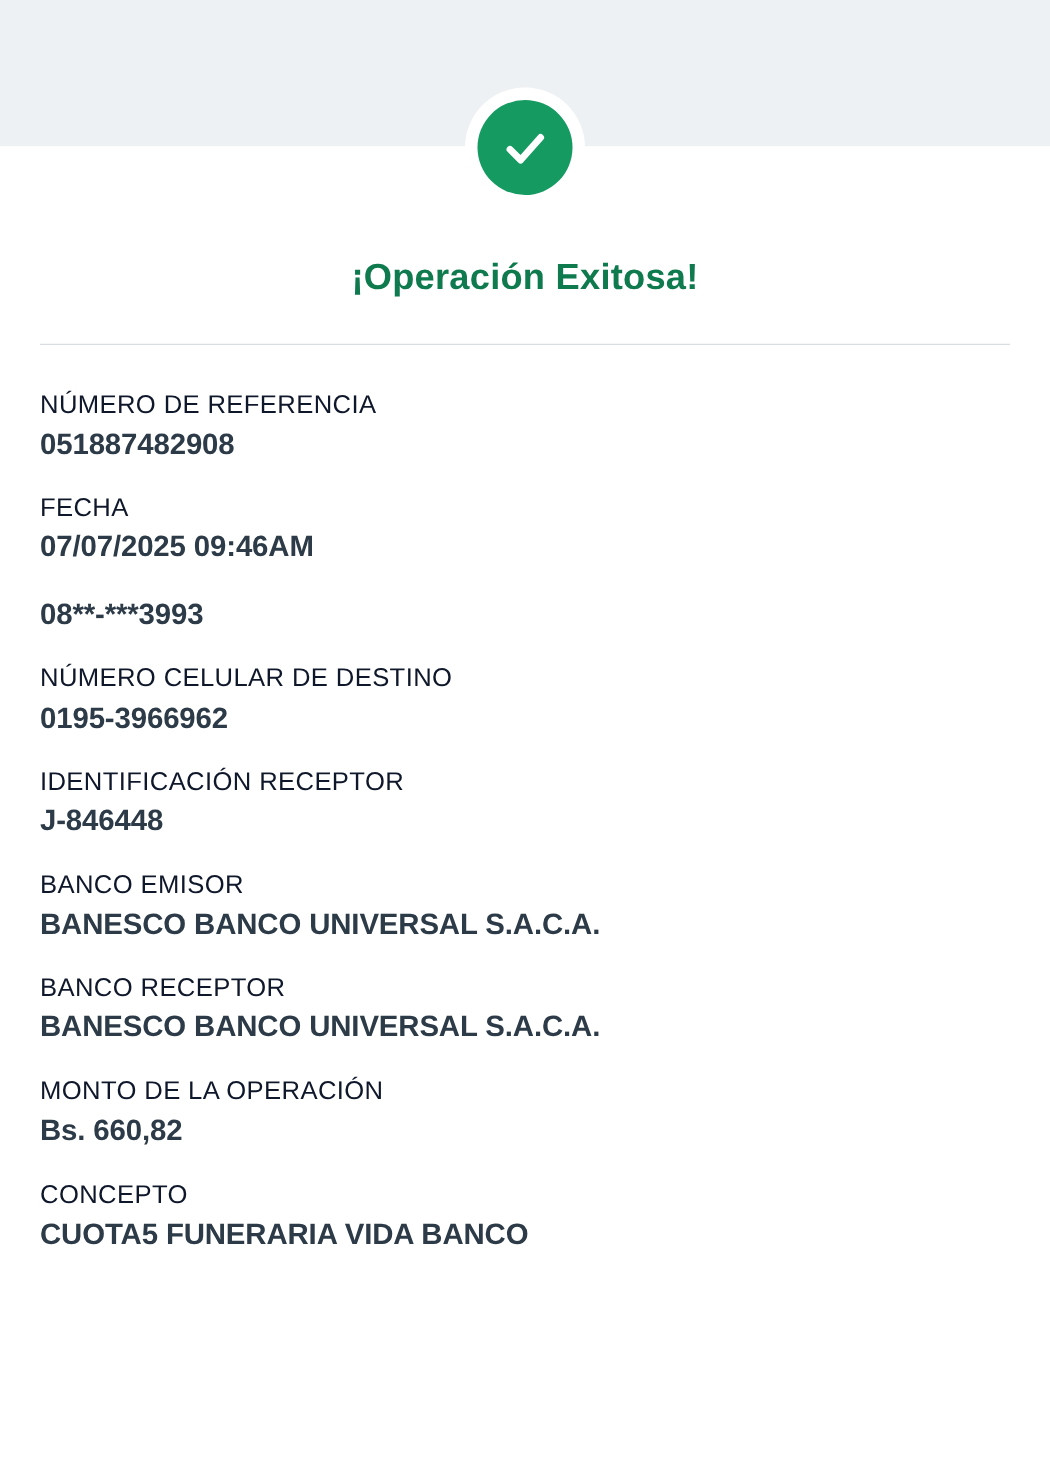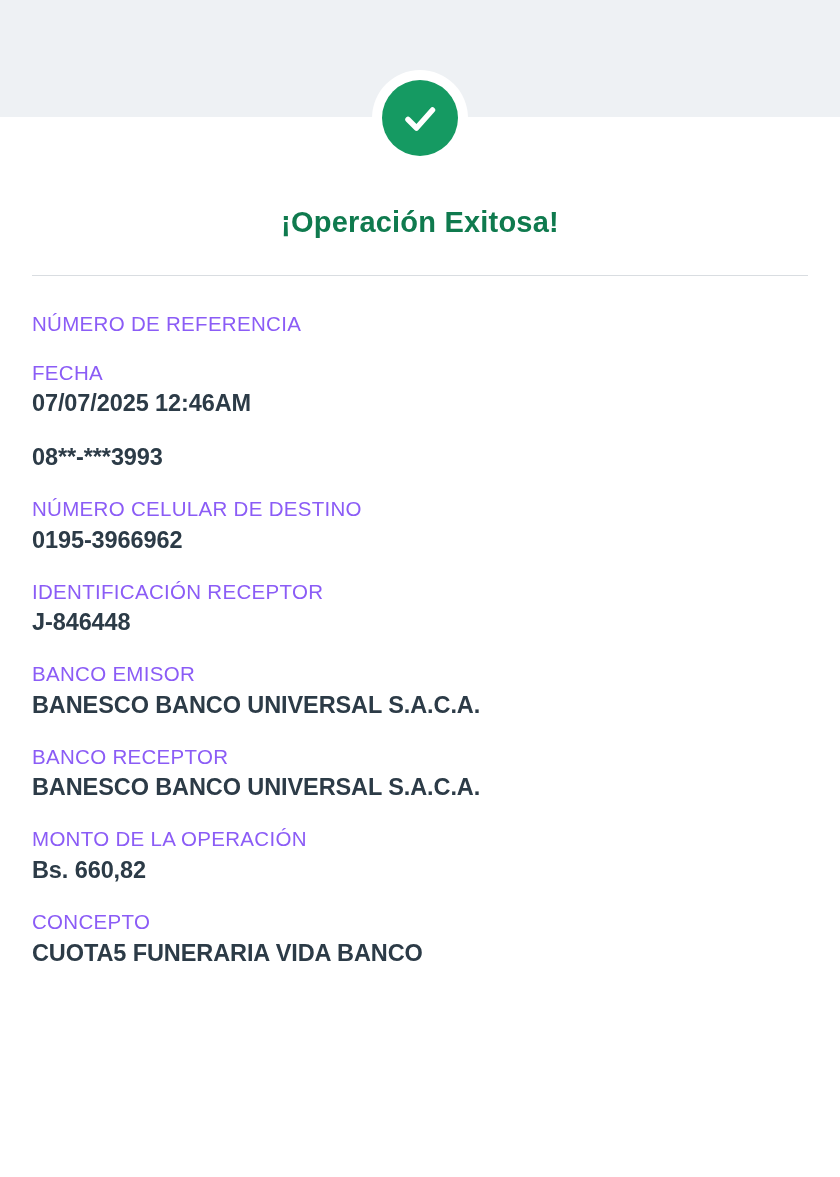--- a/index.html
+++ b/index.html
@@ -77,21 +77,21 @@
     position: absolute;
     top: 310px;
     left: 32px;
     width: 776px;
   }
   .field {
     margin-bottom: 21px;
   }
   .field-label {
     font-size: 20.5px;
-    color: #8b5cf6;
+    color: #0f172a;
     letter-spacing: 0.3px;
     line-height: 1.35;
     text-transform: uppercase;
   }
   .field-value {
     font-size: 23.5px;
     color: #2c3b47;
     font-weight: 700;
     line-height: 1.4;
     margin-top: 1px;
@@ -114,25 +114,26 @@
   </div>
 
   <div class="title">¡Operación Exitosa!</div>
 
   <div class="divider"></div>
 
   <div class="fields">
 
     <div class="field">
       <div class="field-label">NÚMERO DE REFERENCIA</div>
+      <div class="field-value">051887482908</div>
     </div>
 
     <div class="field">
       <div class="field-label">FECHA</div>
-      <div class="field-value">07/07/2025 12:46AM</div>
+      <div class="field-value">07/07/2025 09:46AM</div>
     </div>
 
     <div class="field">
       <div class="field-value">08**-***3993</div>
     </div>
 
     <div class="field">
       <div class="field-label">NÚMERO CELULAR DE DESTINO</div>
       <div class="field-value">0195-3966962</div>
     </div>

